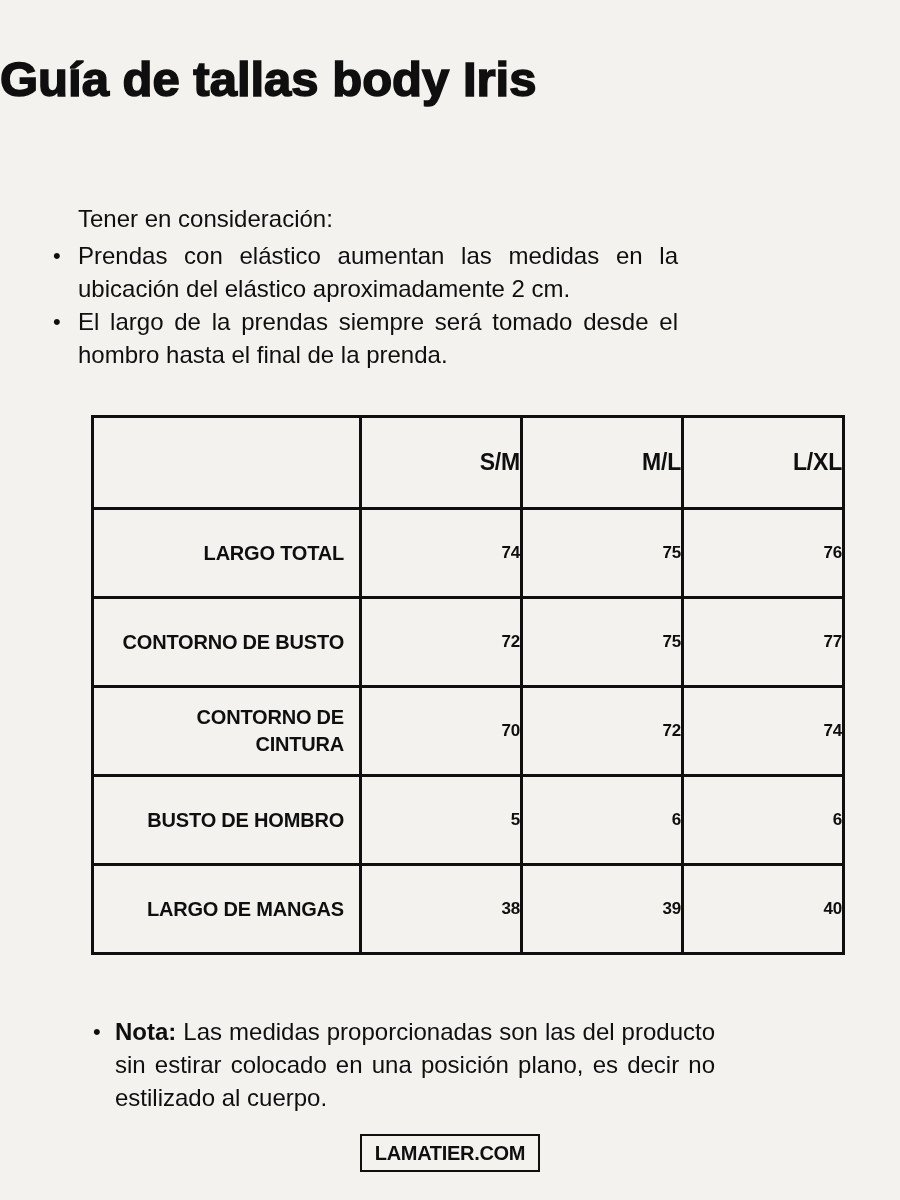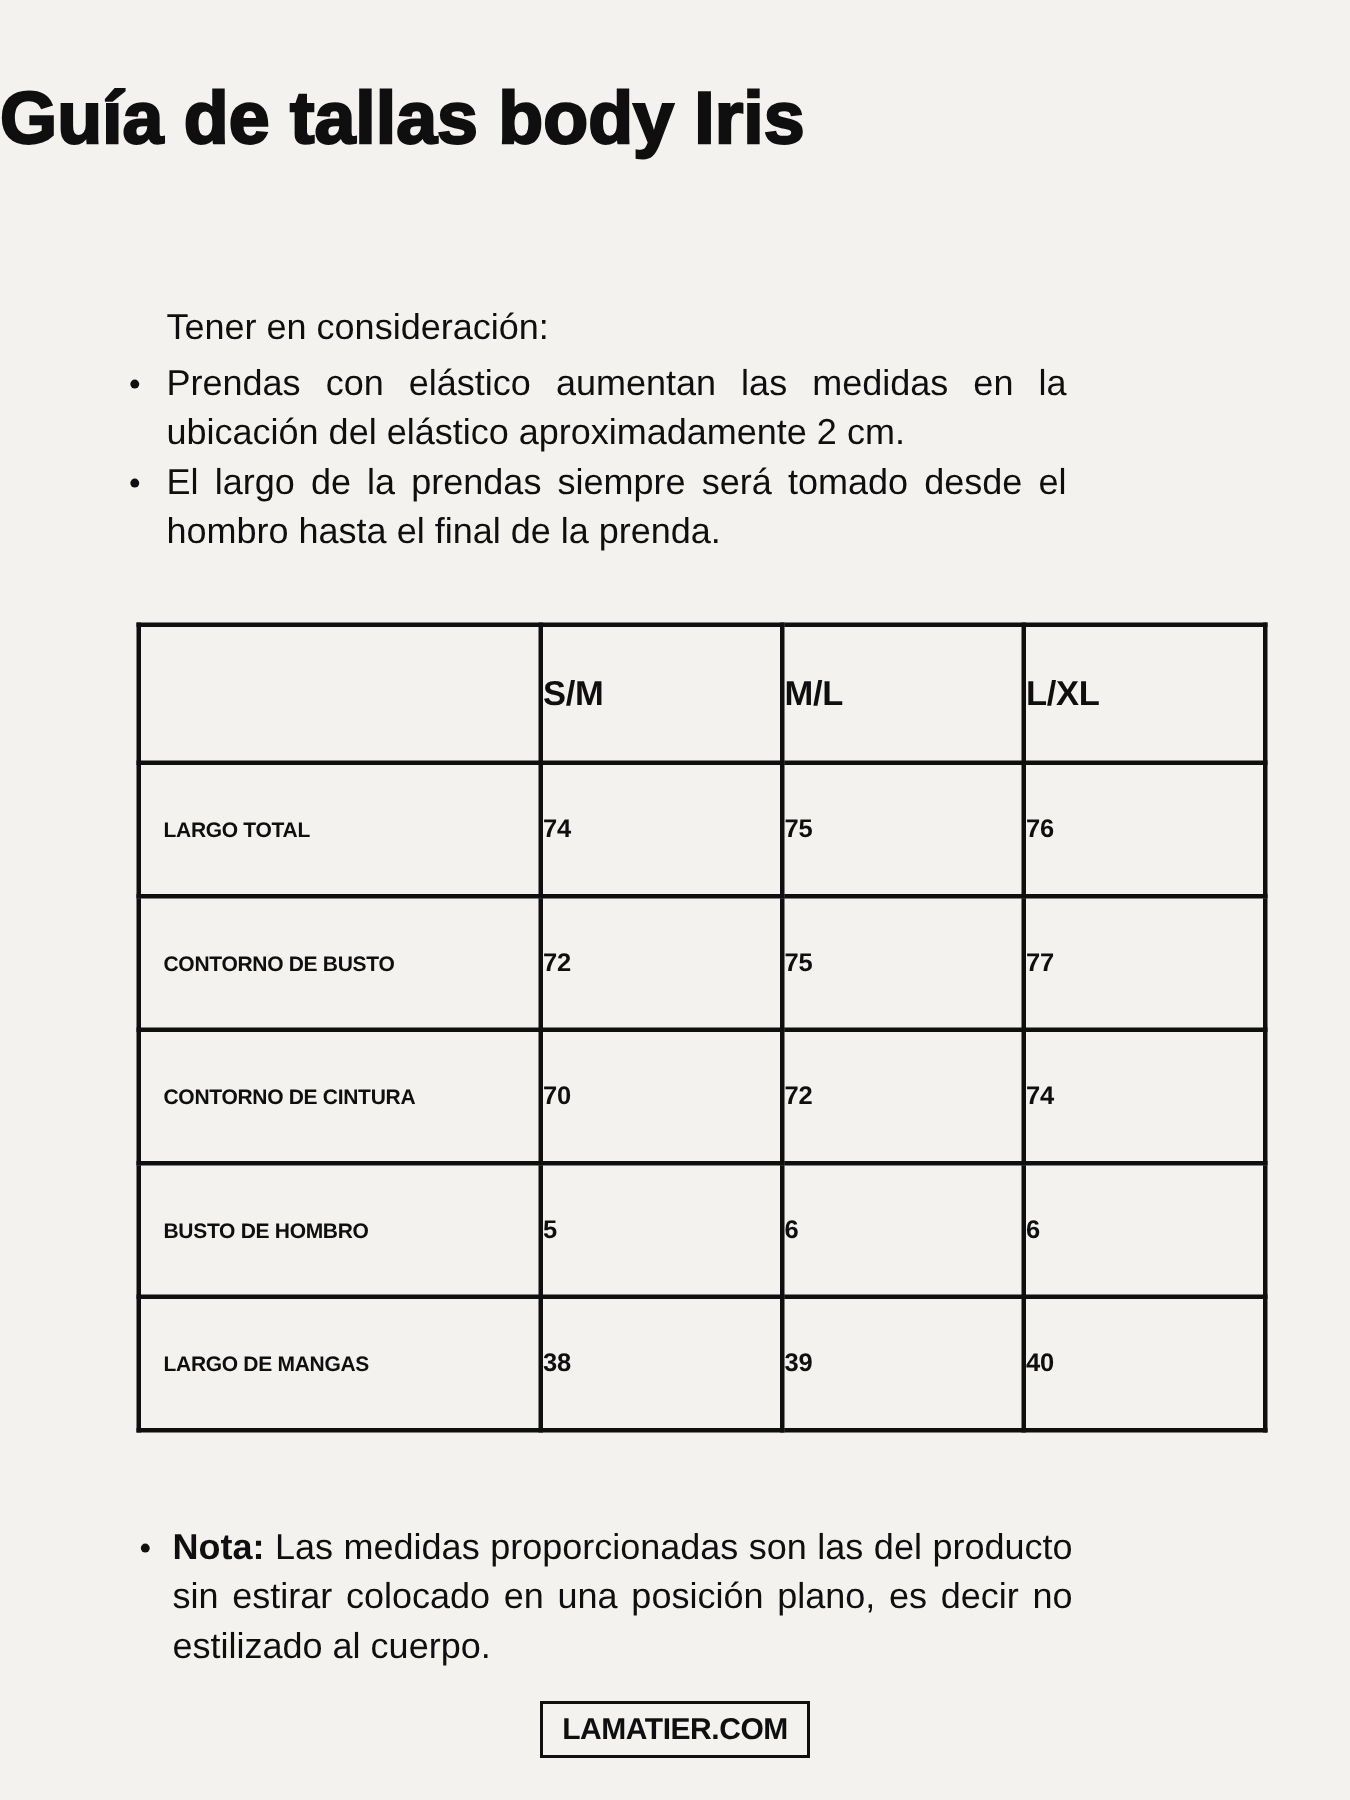--- a/index.html
+++ b/index.html
@@ -26,21 +26,21 @@
     text-align:left;
     font-size:49px;
     font-weight:bold;
     letter-spacing:0px;
     -webkit-text-stroke:1.6px var(--ink);
     line-height:1.2;
   }
   
   .considerations{
     position:absolute;
-    top:202px;left:86px;width:630px;
+    top:202px;left:53px;width:630px;
     font-size:24px;
     line-height:33px;
   }
   .consider-heading{
     margin-left:25px;
     margin-bottom:4px;
   }
   .bullet-row{
     display:flex;
     align-items:flex-start;
@@ -64,36 +64,36 @@
     border-collapse:collapse;
     table-layout:fixed;
   }
   table.size-table col.c0{width:268px;}
   table.size-table col.c1,
   table.size-table col.c2,
   table.size-table col.c3{width:161px;}
   table.size-table th,
   table.size-table td{
     border:3px solid var(--ink);
-    text-align:left;
+    text-align:right;
     vertical-align:middle;
     background:var(--bg);
     font-weight:bold;
     letter-spacing:-0.2px;
   }
   table.size-table th{
     height:92px;
     font-size:23px;
   }
   table.size-table td{
     height:89px;
     font-size:17px;
   }
   table.size-table td.row-label{
-    font-size:14px;
+    font-size:20px;
     line-height:1.35;
     padding:0 15px;
   }
   
   .note{
     position:absolute;
     top:1015px;left:93px;
     display:flex;
     align-items:flex-start;
     font-size:24px;

